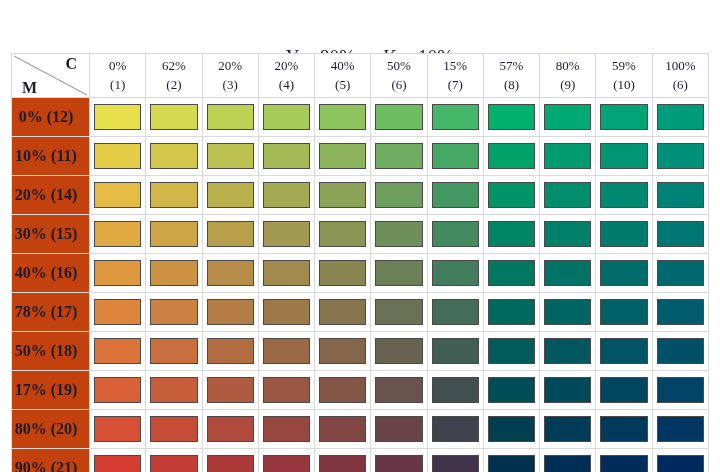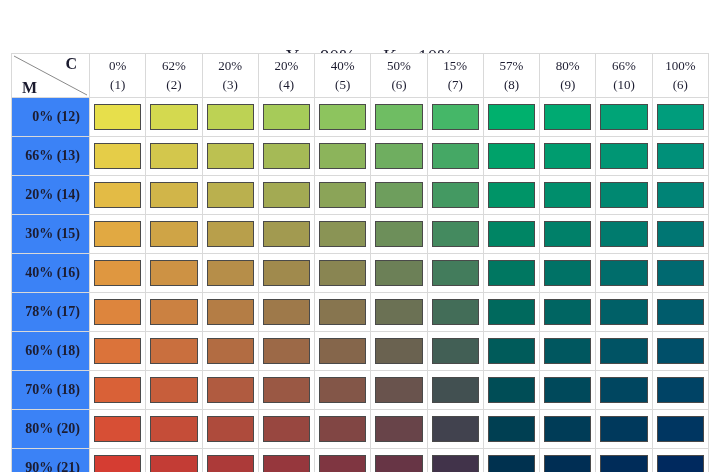--- a/index.html
+++ b/index.html
@@ -96,24 +96,24 @@
     text-align: center;
     color: #1c1c30;
   }
   .col-head .pct { display: block; }
   .col-head .idx { display: block; }
 
   
   .row-head {
     width: 77px;
     height: 32px;
-    background: #3b82f6;
-    text-align: right;
+    background: #c2410c;
+    text-align: center;
     padding-right: 9px !important;
-    font-size: 14px;
+    font-size: 16px;
     color: #1c1c30;
     white-space: nowrap;
   }
 
   
   .swatch-cell {
     height: 32px;
     background: #ffffff;
     padding: 3px 4px !important;
   }
@@ -174,21 +174,21 @@
           </th>
           <th class="col-head">
             <span class="pct">57%</span>
             <span class="idx">(8)</span>
           </th>
           <th class="col-head">
             <span class="pct">80%</span>
             <span class="idx">(9)</span>
           </th>
           <th class="col-head">
-            <span class="pct">66%</span>
+            <span class="pct">59%</span>
             <span class="idx">(10)</span>
           </th>
           <th class="col-head">
             <span class="pct">100%</span>
             <span class="idx">(6)</span>
           </th>
         </tr>
     </thead>
     <tbody>
         <tr>
@@ -221,21 +221,21 @@
             <span class="swatch" style="background-color: rgb(0, 170, 114);"></span>
           </td>
           <td class="swatch-cell">
             <span class="swatch" style="background-color: rgb(0, 164, 119);"></span>
           </td>
           <td class="swatch-cell">
             <span class="swatch" style="background-color: rgb(0, 157, 124);"></span>
           </td>
         </tr>
         <tr>
-          <th class="row-head">66% (13)</th>
+          <th class="row-head">10% (11)</th>
           <td class="swatch-cell">
             <span class="swatch" style="background-color: rgb(229, 205, 72);"></span>
           </td>
           <td class="swatch-cell">
             <span class="swatch" style="background-color: rgb(211, 199, 76);"></span>
           </td>
           <td class="swatch-cell">
             <span class="swatch" style="background-color: rgb(188, 193, 81);"></span>
           </td>
           <td class="swatch-cell">
@@ -401,21 +401,21 @@
             <span class="swatch" style="background-color: rgb(0, 101, 98);"></span>
           </td>
           <td class="swatch-cell">
             <span class="swatch" style="background-color: rgb(0, 96, 103);"></span>
           </td>
           <td class="swatch-cell">
             <span class="swatch" style="background-color: rgb(0, 92, 108);"></span>
           </td>
         </tr>
         <tr>
-          <th class="row-head">60% (18)</th>
+          <th class="row-head">50% (18)</th>
           <td class="swatch-cell">
             <span class="swatch" style="background-color: rgb(219, 115, 58);"></span>
           </td>
           <td class="swatch-cell">
             <span class="swatch" style="background-color: rgb(201, 111, 62);"></span>
           </td>
           <td class="swatch-cell">
             <span class="swatch" style="background-color: rgb(178, 108, 66);"></span>
           </td>
           <td class="swatch-cell">
@@ -437,21 +437,21 @@
             <span class="swatch" style="background-color: rgb(0, 87, 95);"></span>
           </td>
           <td class="swatch-cell">
             <span class="swatch" style="background-color: rgb(0, 83, 100);"></span>
           </td>
           <td class="swatch-cell">
             <span class="swatch" style="background-color: rgb(0, 79, 105);"></span>
           </td>
         </tr>
         <tr>
-          <th class="row-head">70% (18)</th>
+          <th class="row-head">17% (19)</th>
           <td class="swatch-cell">
             <span class="swatch" style="background-color: rgb(217, 97, 55);"></span>
           </td>
           <td class="swatch-cell">
             <span class="swatch" style="background-color: rgb(199, 94, 59);"></span>
           </td>
           <td class="swatch-cell">
             <span class="swatch" style="background-color: rgb(176, 91, 64);"></span>
           </td>
           <td class="swatch-cell">

